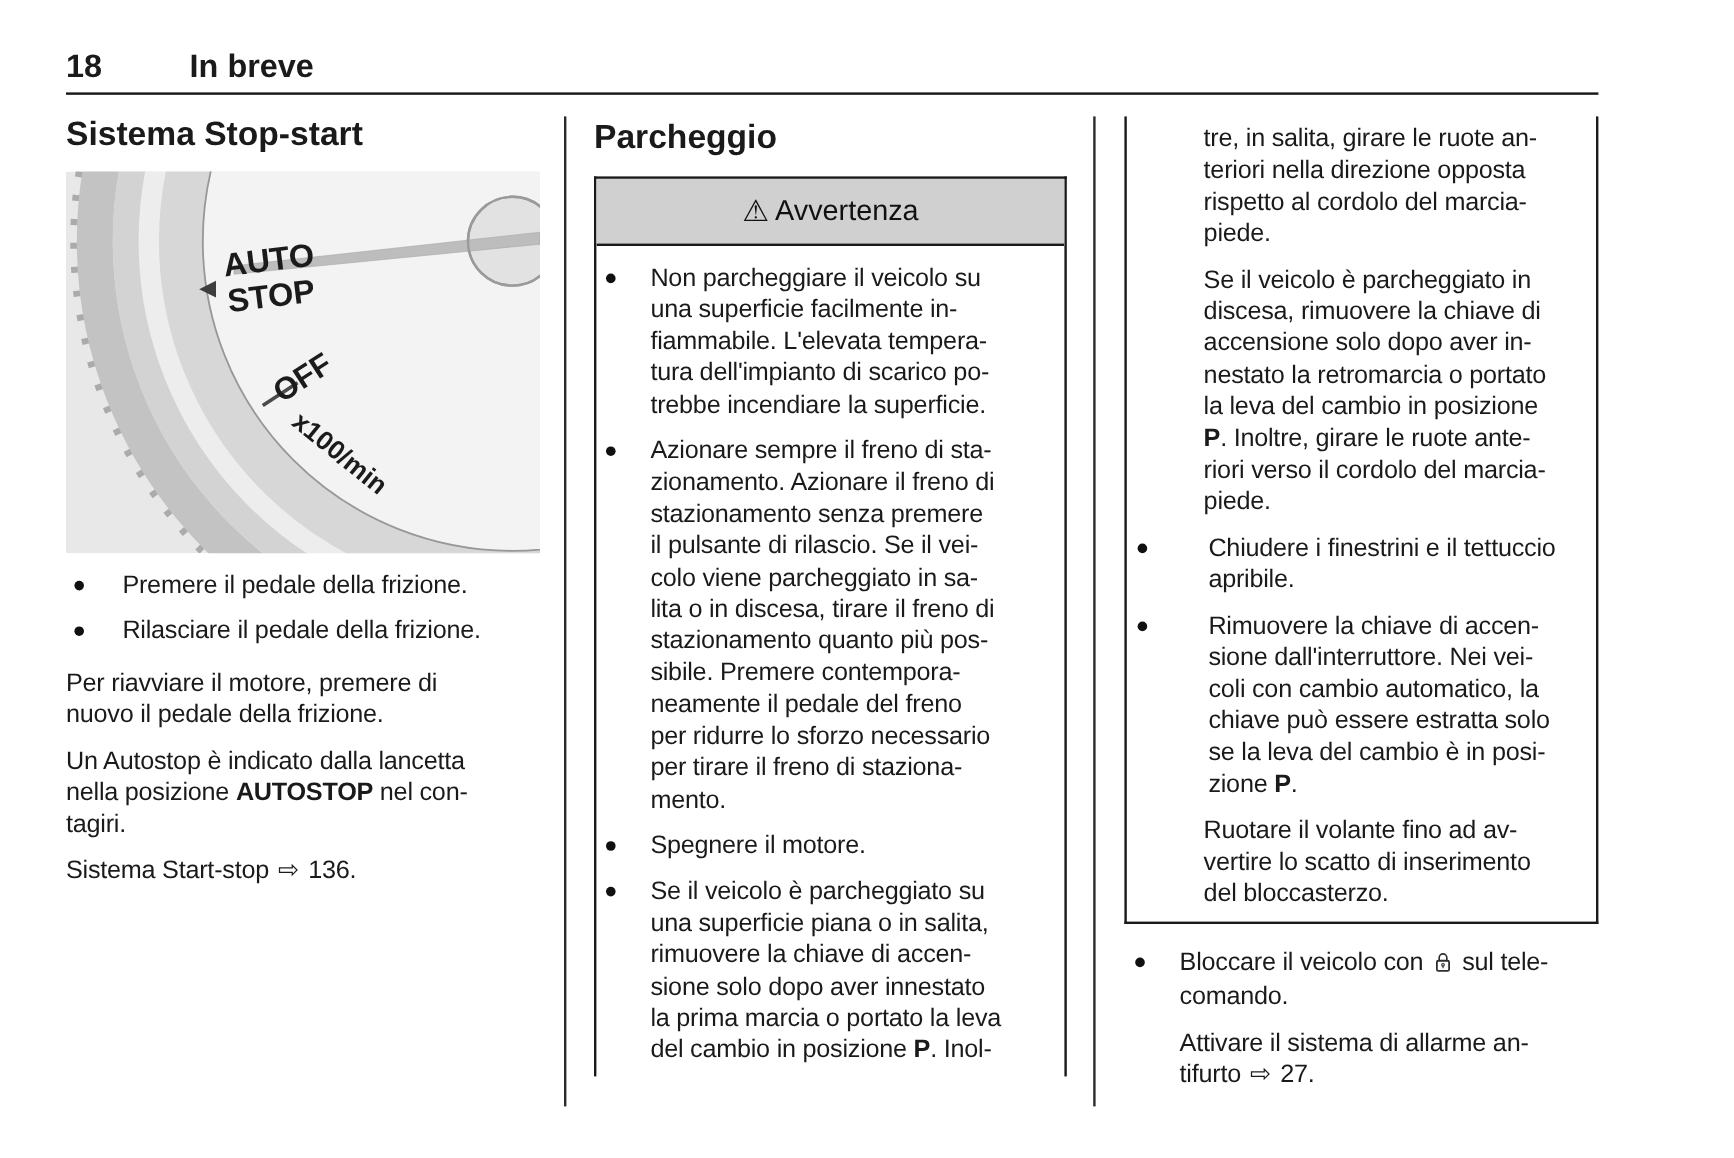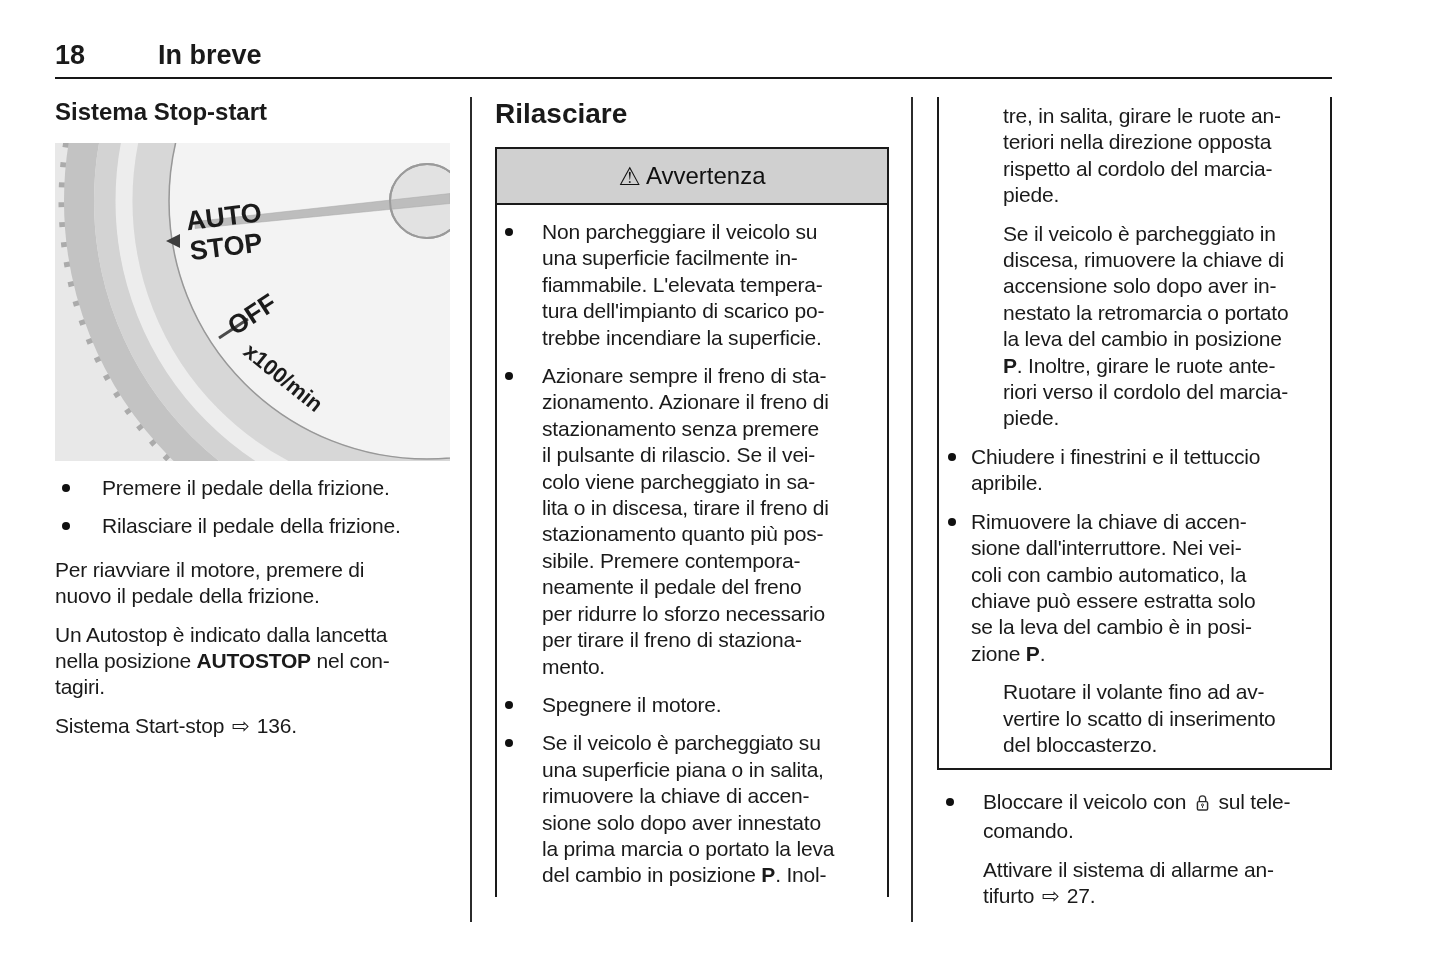--- a/index.html
+++ b/index.html
@@ -16,21 +16,21 @@
   .col-sep{position:absolute;top:97px;height:825px;width:2px;background:#2b2b2b;}
   .sep1{left:470px;}
   .sep2{left:911px;}
 
   .col{position:absolute;top:97px;}
   .col1{left:55px;width:398px;}
   .col2{left:495px;width:394px;}
   .col3{left:937px;width:395px;}
 
   h2{margin:0;font-weight:700;}
-  .col1 h2{font-size:24px;line-height:29px;}
+  .col1 h2{font-size:28px;line-height:29px;}
   .col2 h2{font-size:28px;line-height:33px;}
 
   .tacho{margin:17px 0 0 0;width:395px;height:318px;}
   .dial-t{font-family:"Liberation Sans","DejaVu Sans",sans-serif;font-weight:bold;fill:#1b1b1b;}
 
   .txt{font-size:21px;line-height:26.4px;letter-spacing:-0.2px;white-space:nowrap;}
   p.txt{margin:12px 0;}
   .col1 > p.txt:first-of-type{margin-top:17px;}
 
   .li{position:relative;padding-left:47px;margin:0 0 12px 0;}
@@ -46,21 +46,21 @@
   .warn-icon{font-size:25px;line-height:1;}
   .warnbody{padding:14px 25px 0 0;}
   .warnbody .li{padding-left:45px;}
   .warnbody .li .dot{left:8px;}
 
   
   .warnbox-cont{height:673px;box-sizing:border-box;overflow:hidden;
                 border-left:2px solid #1a1a1a;border-right:2px solid #1a1a1a;
                 border-bottom:2px solid #1a1a1a;padding:6px 8px 0 0;}
   .warnbox-cont .cont{padding-left:64px;margin:0 0 12px 0;}
-  .warnbox-cont .li{padding-left:32px;}
+  .warnbox-cont .li{padding-left:68px;}
   .warnbox-cont .li .dot{left:9px;}
 
   .after-box{margin-top:19px;}
   .after-box .li{padding-left:46px;}
   .after-box .li .dot{left:9px;}
   .after-box .cont{padding-left:46px;margin:12px 0;}
 
   .lock-wrap{display:inline-block;vertical-align:-3px;margin:0 3px;}
   .arrow-glyph{margin:0 2px;}
   b{font-weight:700;}
@@ -115,21 +115,21 @@
         <div class="txt">Rilasciare il pedale della frizione.</div>
       </div>
     </div>
 
     <p class="txt">Per riavviare il motore, premere di<br>nuovo il pedale della frizione.</p>
     <p class="txt">Un Autostop è indicato dalla lancetta<br>nella posizione <b>AUTOSTOP</b> nel con-<br>tagiri.</p>
     <p class="txt">Sistema Start-stop <span class="arrow-glyph">⇨</span> 136.</p>
   </section>
 
   <section class="col col2">
-    <h2>Rilasciare</h2>
+    <h2>Parcheggio</h2>
 
     <div class="warnbox">
       <div class="warnhead">
         <span class="warn-icon">⚠</span>
         <span>Avvertenza</span>
       </div>
       <div class="warnbody">
         <div class="li">
           <span class="dot"></span>
           <div class="txt">Non parcheggiare il veicolo su<br>una superficie facilmente in-<br>fiammabile. L'elevata tempera-<br>tura dell'impianto di scarico po-<br>trebbe incendiare la superficie.</div>

